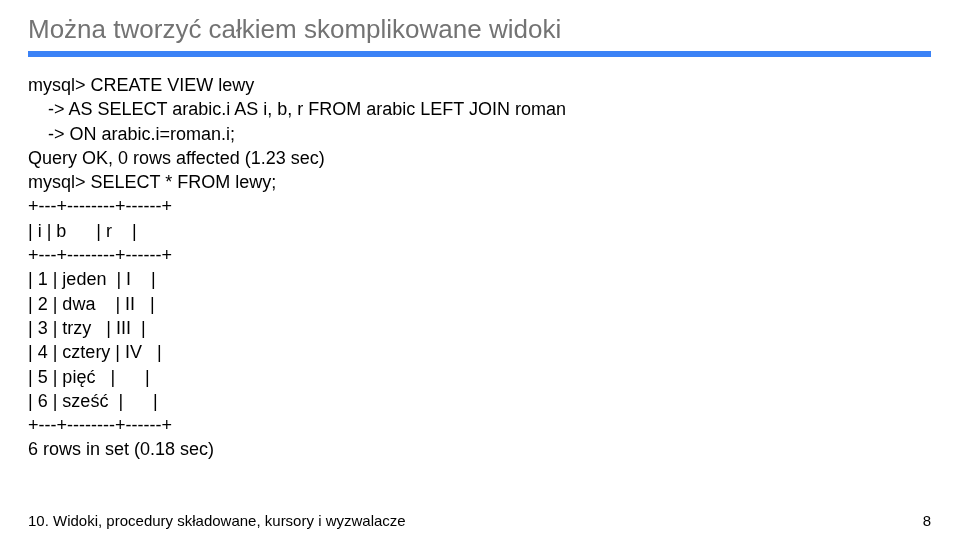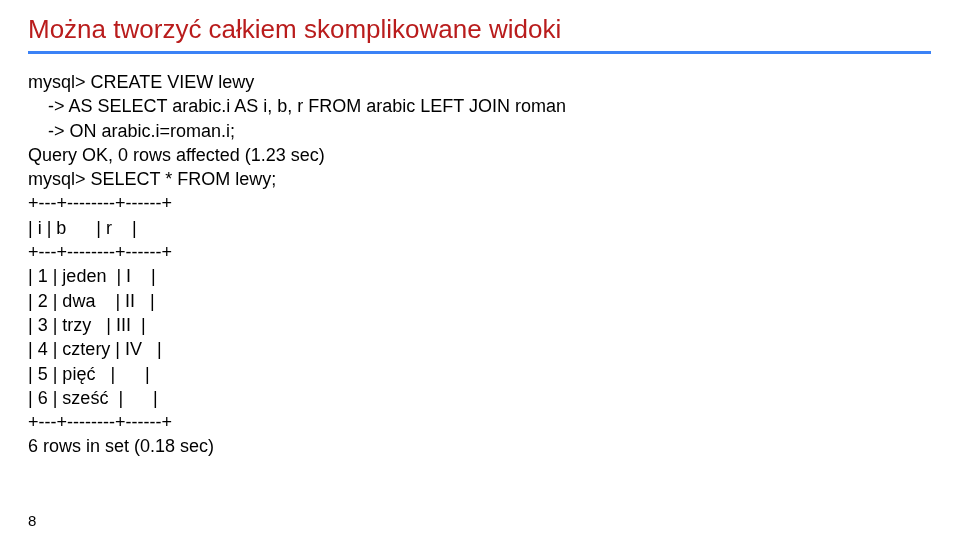--- a/index.html
+++ b/index.html
@@ -9,25 +9,25 @@
     }
     body {
       width: 959px;
       height: 539px;
       background: #ffffff;
       font-family: Arial, Helvetica, sans-serif;
       padding: 14px 28px 10px 28px;
       position: relative;
     }
     .title {
-      color: #b91c1c;
+      color: #737373;
       font-size: 26px;
       font-weight: normal;
       padding-bottom: 6px;
-      border-bottom: 3px solid #3b82f6;
+      border-bottom: 6px solid #3b82f6;
       margin-bottom: 16px;
     }
     .code-block {
       font-family: Liberation Sans, sans-serif;
       font-size: 18px;
       line-height: 1.35;
       white-space: pre;
       color: #000000;
     }
     .footer {
@@ -57,14 +57,15 @@
 <span>| 1 | jeden  | I    |</span>
 <span>| 2 | dwa    | II   |</span>
 <span>| 3 | trzy   | III  |</span>
 <span>| 4 | cztery | IV   |</span>
 <span>| 5 | pięć   |      |</span>
 <span>| 6 | sześć  |      |</span>
 <span>+---+--------+------+</span>
 <span>6 rows in set (0.18 sec)</span></div>
 
 <div class="footer">
+  <span>10. Widoki, procedury składowane, kursory i wyzwalacze</span>
   <span>8</span>
 </div>
 
 </body></html>

